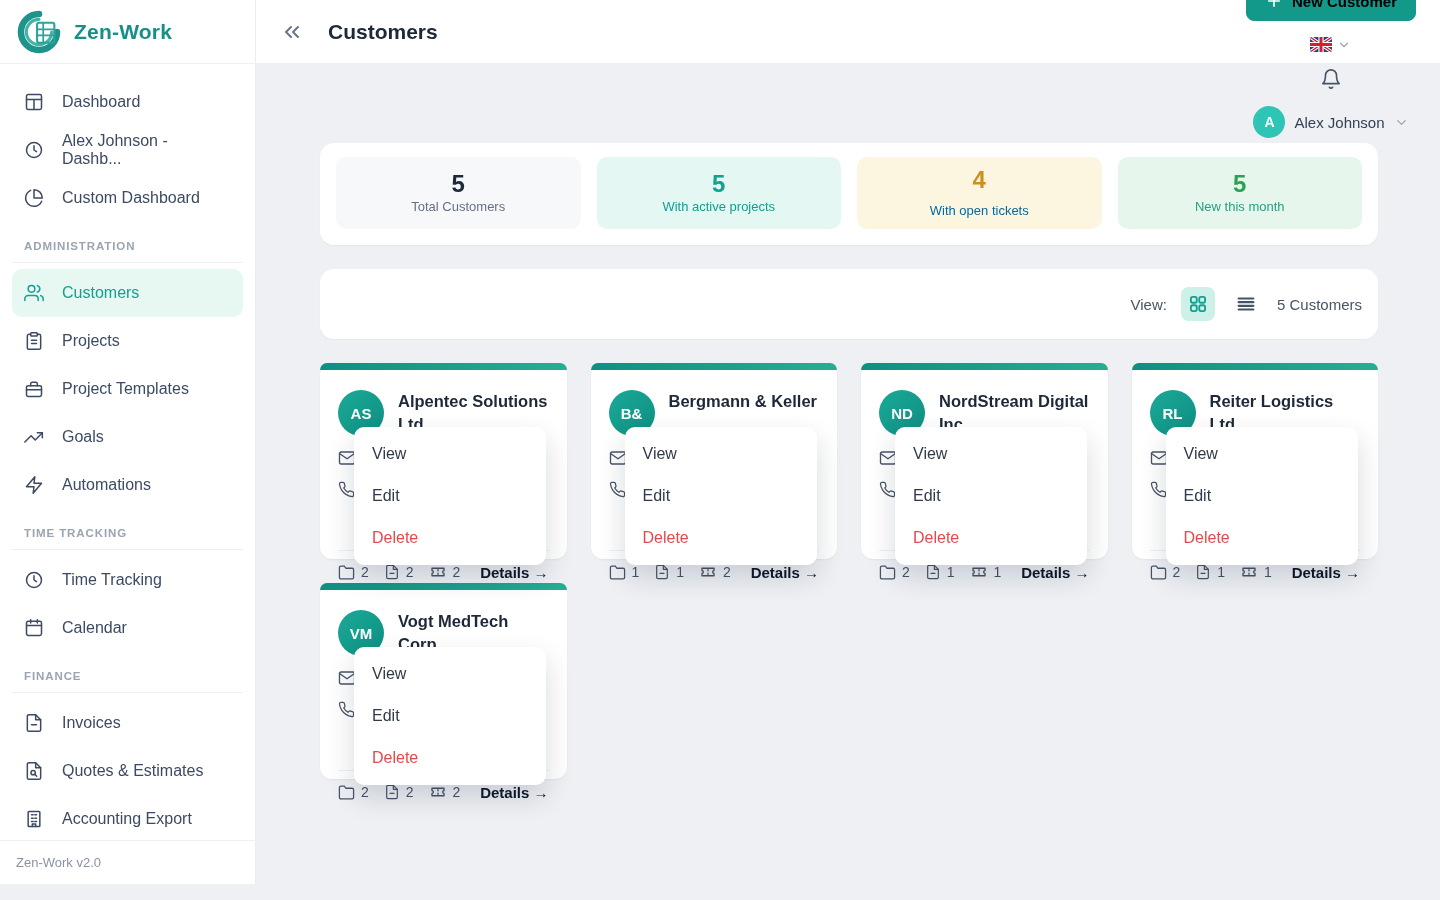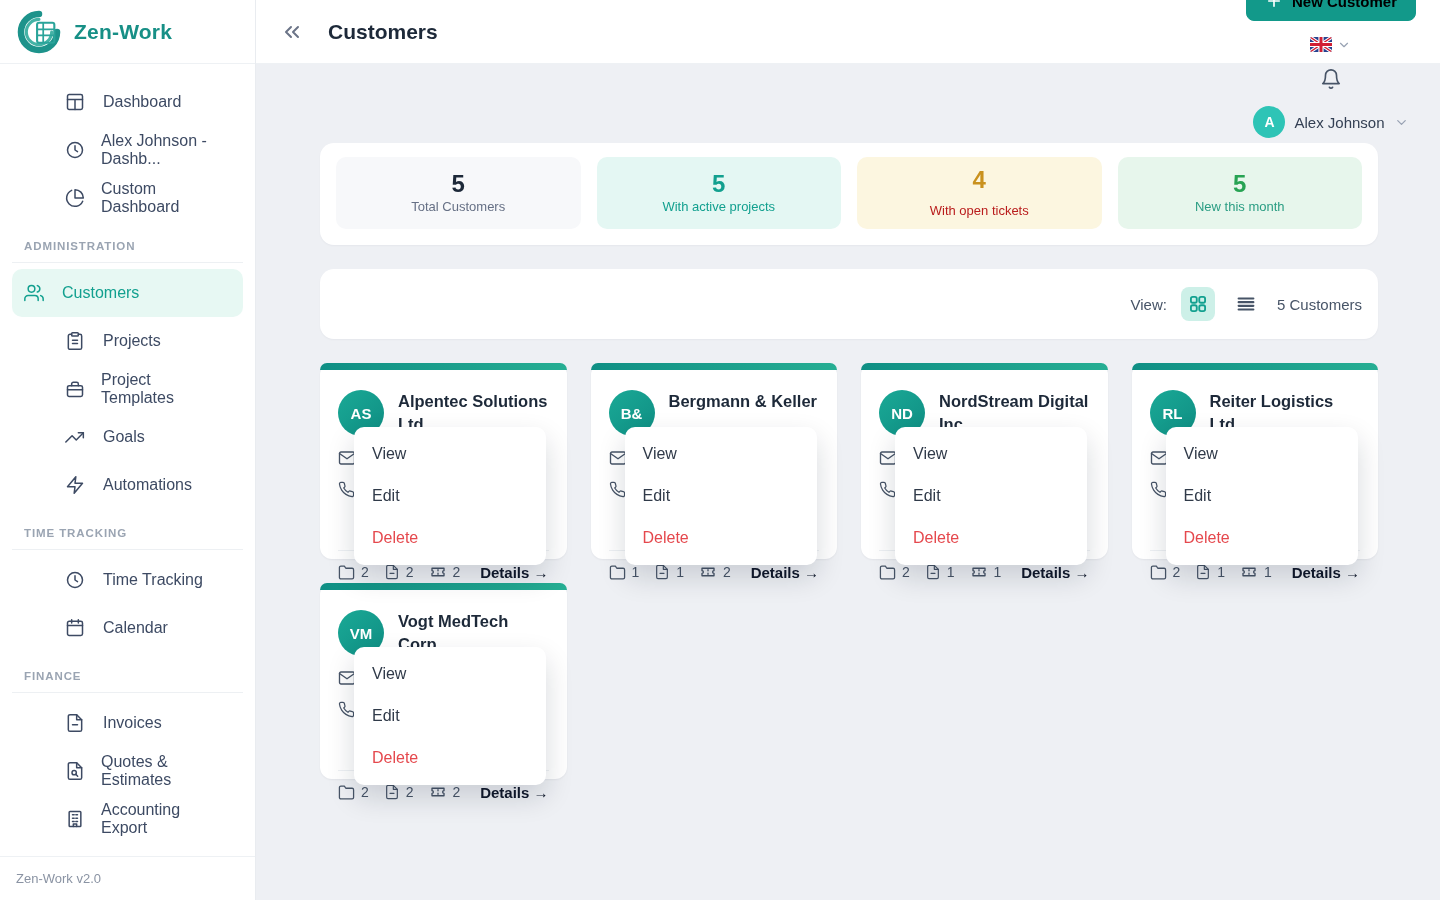--- a/index.html
+++ b/index.html
@@ -1,28 +1,28 @@
 <!DOCTYPE html>
 <html><head>
 <meta charset="utf-8">
 <style>
   * { margin:0; padding:0; box-sizing:border-box; }
   html,body { width:1440px; height:900px; overflow:hidden; background:#eef0f4;
     font-family:"Liberation Sans", sans-serif; color:#33415c; }
 
   
-  .sidebar { position:fixed; left:0; top:0; bottom:0; width:256px; background:#fff;
+  .sidebar { position:fixed; left:0; top:0; bottom:16px; width:256px; background:#fff;
     border-right:1px solid #e9ecf0; z-index:20; }
   .logo-row { height:64px; display:flex; align-items:center; gap:12px; padding:0 16px;
     border-bottom:1px solid #eef1f4; }
   .logo-mark { width:46px; height:46px; flex:0 0 auto; }
   .brand-name { font-size:21px; font-weight:700; color:#178f86; letter-spacing:.2px; }
   .nav { padding-top:14px; }
-  .nav-item { height:48px; display:flex; align-items:center; gap:16px; padding:0 40px;
-    font-size:16px; color:#3d4a63; cursor:pointer;margin-left:25px; }
+  .nav-item { height:48px; display:flex; align-items:center; gap:16px; padding:0 24px;
+    font-size:16px; color:#3d4a63; cursor:pointer; }
   .nav-item .nicon { width:22px; height:22px; display:flex; align-items:center; color:#3d4a63; }
   .nav-item.active { margin:0 12px; padding:0 12px; border-radius:10px; background:#e7f8f3;
     color:#12a08f; }
   .nav-item.active .nicon { color:#12a08f; }
   .sect { margin:18px 24px 0; font-size:11.5px; font-weight:700; letter-spacing:.9px;
     color:#9aa4b2; }
   .sectline { border-bottom:1px solid #edf0f3; margin:10px 12px 6px; }
   .side-foot { position:absolute; left:0; right:0; bottom:0; border-top:1px solid #eef1f4;
     padding:14px 16px; font-size:13px; color:#8a93a3; }
 
@@ -56,21 +56,21 @@
   .stats-head { display:flex; align-items:center; justify-content:space-between;
     margin:4px 8px 14px; }
   .stats-title { font-size:16px; font-weight:700; color:#1d2939; }
   .stats-grid { display:grid; grid-template-columns:repeat(4,1fr); gap:16px; }
   .tile { border-radius:10px; height:72px; display:flex; flex-direction:column;
     align-items:center; justify-content:center; gap:3px; }
   .tile .num { font-size:24px; font-weight:700; line-height:1; }
   .tile .lbl { font-size:13px; }
   .tile-0 { background:#f7f8fa; } .tile-0 .num{ color:#1d2939; } .tile-0 .lbl{ color:#667085; }
   .tile-1 { background:#e4f7f3; } .tile-1 .num{ color:#12a08f; } .tile-1 .lbl{ color:#12a08f; }
-  .tile-2 { background:#fcf6e0; } .tile-2 .num{ color:#c9911e; } .tile-2 .lbl{ color:#b91c1c;margin-top:8px; }
+  .tile-2 { background:#fcf6e0; } .tile-2 .num{ color:#c9911e; } .tile-2 .lbl{ color:#0369a1;margin-top:8px; }
   .tile-3 { background:#e7f6ec; } .tile-3 .num{ color:#27a353; } .tile-3 .lbl{ color:#2a9d83; }
 
   .search-panel { margin-top:24px; padding:18px 16px; display:flex; align-items:center; }
   .search-box { position:relative; width:386px; }
   .search-box input { width:100%; height:40px; border:1px solid #d5dae1; border-radius:10px;
     padding:0 14px 0 38px; font-size:15px; color:#344054; outline:none;
     font-family:"Liberation Sans",sans-serif; }
   .search-box input::placeholder { color:#8b93a3; }
   .search-ic { position:absolute; left:12px; top:10px; color:#8b93a3; }
   .view-group { margin-left:auto; display:flex; align-items:center; gap:14px; }

